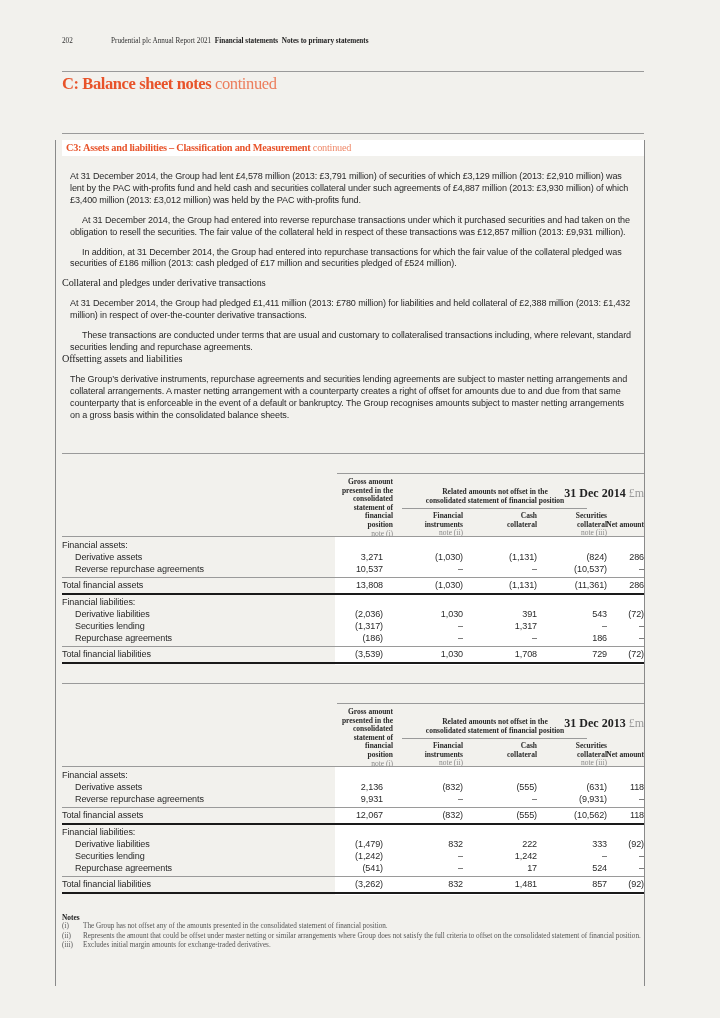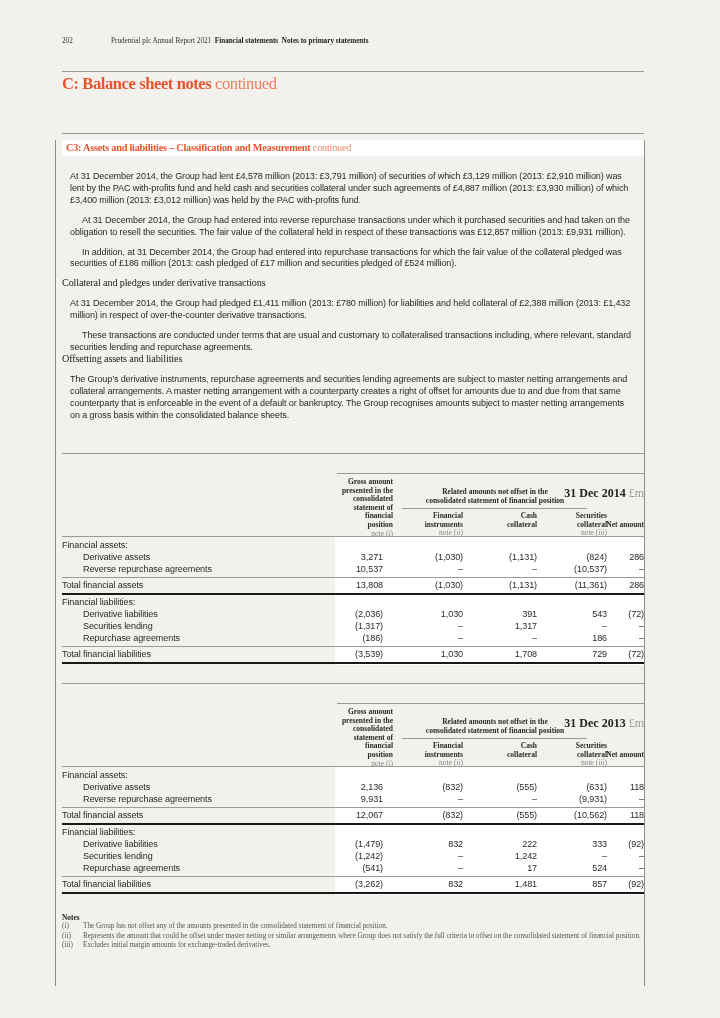--- a/index.html
+++ b/index.html
@@ -36,21 +36,21 @@
   .ftable .relline { position: absolute; left: 340px; width: 185px; top: 55px; height: 1px; background: #9a9a9a; }
   .hcell { position: absolute; font-family: "Liberation Serif", serif; font-size: 7.5px; font-weight: bold; line-height: 8.6px; color: #2a2a2a; text-align: right; }
   .hcell .note { display: block; font-weight: normal; color: #888; }
   .hcell.center { text-align: center; }
   .ftable .headbottom { position: absolute; left: 0; width: 582px; height: 1px; background: #9a9a9a; }
 
   .tbody { position: absolute; left: 0; width: 582px; }
   .tbody .whitebg { position: absolute; left: 273px; width: 309px; top: 0; bottom: 0; background: #ffffff; }
   .trow { position: absolute; left: 0; width: 540px; height: 12px; font-size: 9.05px; line-height: 12px; color: #2a2a2a; letter-spacing: -0.1px; }
   .trow .lbl { position: absolute; left: 0; white-space: nowrap; }
-  .trow .lbl.sub { left: 21px; }
+  .trow .lbl.sub { left: 13px; }
   .trow .v { position: absolute; text-align: right; width: 70px; white-space: nowrap; }
   .c1 { left: 251px; } .c2 { left: 331px; } .c3 { left: 405px; } .c4 { left: 475px; } .c5 { left: 512px; }
   .sepline { position: absolute; left: 0; width: 582px; height: 1px; background: #9a9a9a; }
   .thickline { position: absolute; left: 0; width: 582px; height: 2px; background: #1a1a1a; }
 
   .notes { position: absolute; left: 62px; top: 913px; width: 582px; font-family: "Liberation Serif", serif; font-size: 7.2px; color: #555; line-height: 9.4px; }
   .notes .title { font-weight: bold; color: #222; font-size: 7.4px; }
   .notes .item { position: relative; padding-left: 21px; }
   .notes .item .num { position: absolute; left: 0; top: 0; }
 </style>

